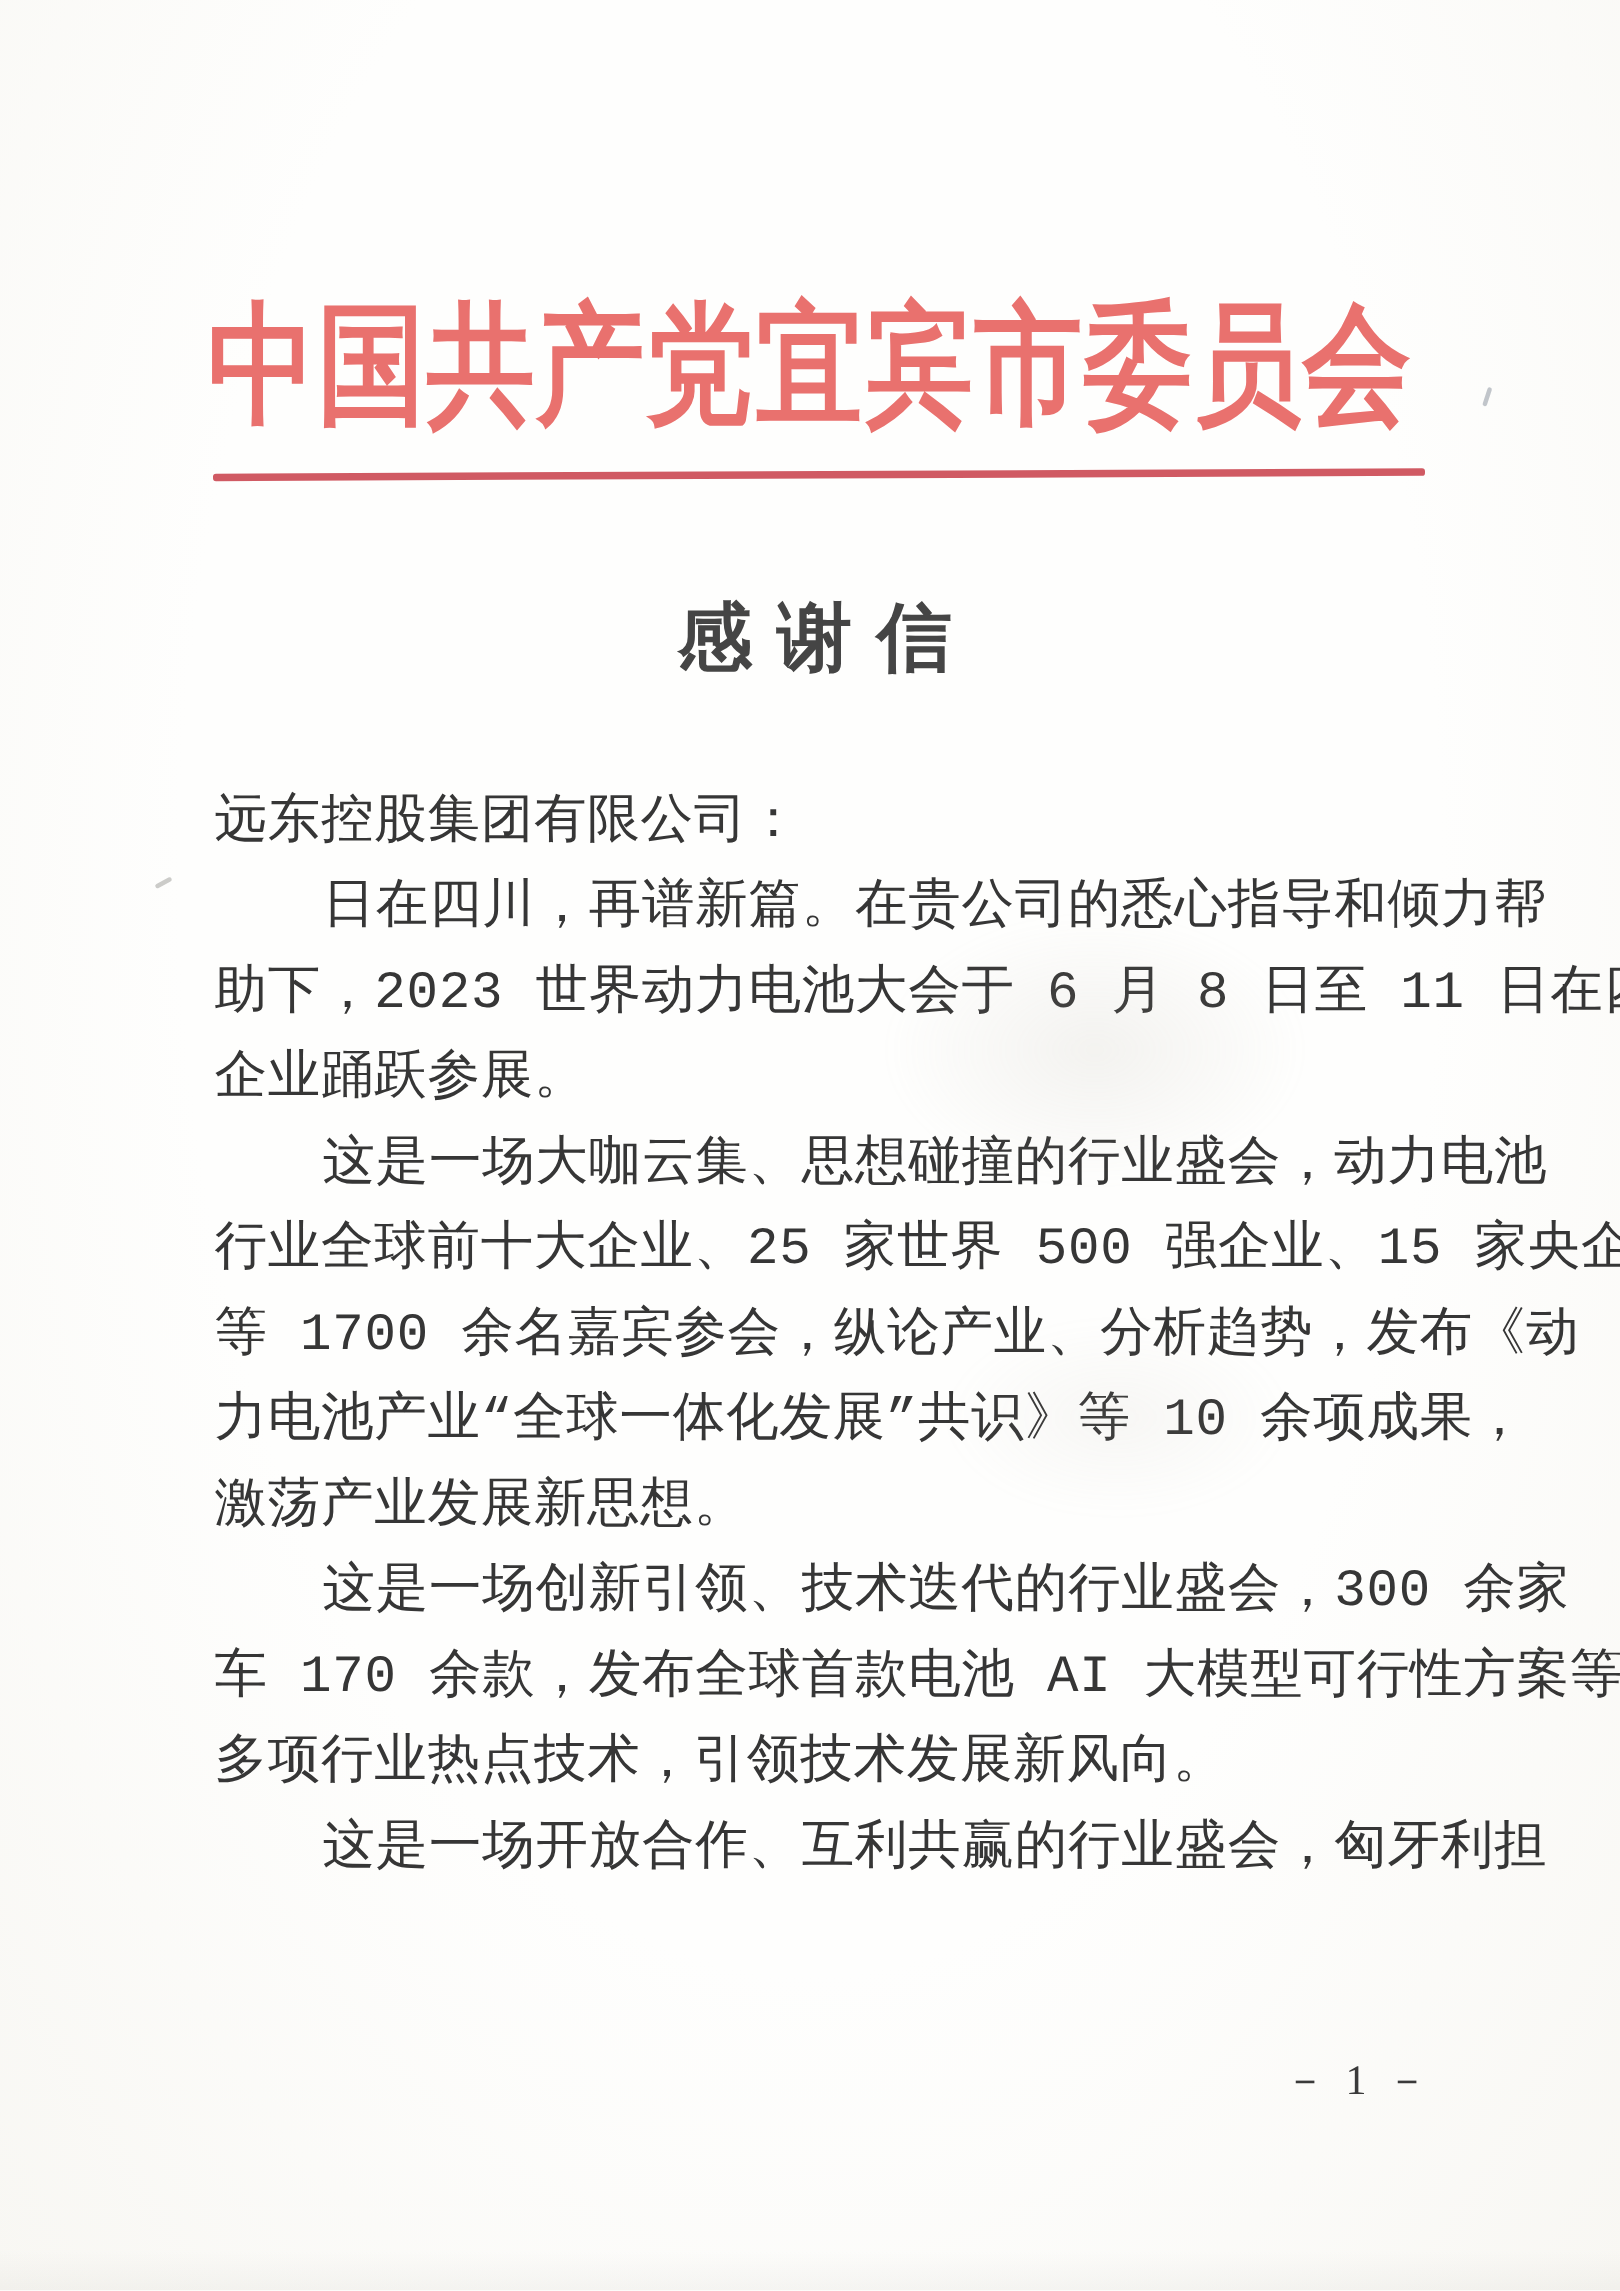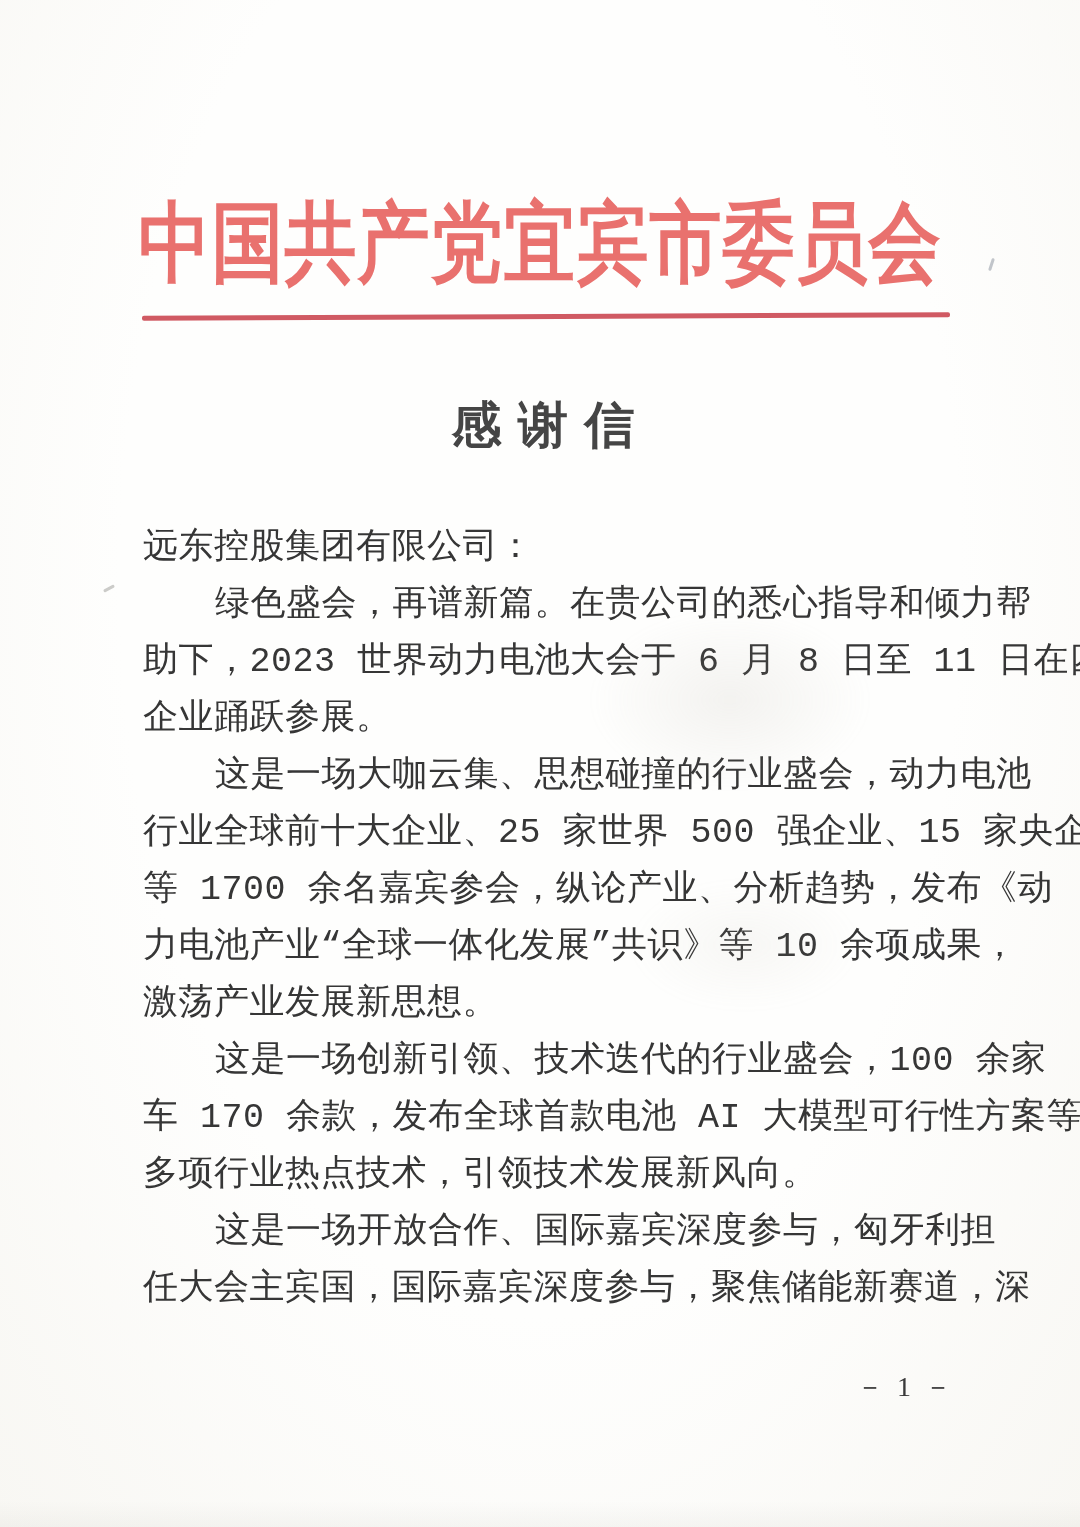--- a/index.html
+++ b/index.html
@@ -122,42 +122,41 @@
 
   <div class="letterhead-rule"></div>
 
   <div class="letter-title">感 谢 信</div>
 
   <div class="body-block">
 
     <div class="body-line">远东控股集团有限公司：</div>
 
     <div>
-      <div class="body-line first">绿色盛会，再谱新篇。在贵公司的悉心指导和倾力帮</div>
+      <div class="body-line first">日在四川，再谱新篇。在贵公司的悉心指导和倾力帮</div>
       <div class="body-line">助下，2023 世界动力电池大会于 6 月 8 日至 11 日在四川</div>
       <div class="body-line">企业踊跃参展。</div>
     </div>
 
     <div>
       <div class="body-line first">这是一场大咖云集、思想碰撞的行业盛会，动力电池</div>
       <div class="body-line">行业全球前十大企业、25 家世界 500 强企业、15 家央企</div>
       <div class="body-line">等 1700 余名嘉宾参会，纵论产业、分析趋势，发布《动</div>
       <div class="body-line">力电池产业“全球一体化发展”共识》等 10 余项成果，</div>
       <div class="body-line">激荡产业发展新思想。</div>
     </div>
 
     <div>
-      <div class="body-line first">这是一场创新引领、技术迭代的行业盛会，100 余家</div>
+      <div class="body-line first">这是一场创新引领、技术迭代的行业盛会，300 余家</div>
       <div class="body-line">车 170 余款，发布全球首款电池 AI 大模型可行性方案等</div>
       <div class="body-line">多项行业热点技术，引领技术发展新风向。</div>
     </div>
 
     <div>
-      <div class="body-line first">这是一场开放合作、国际嘉宾深度参与，匈牙利担</div>
-      <div class="body-line">任大会主宾国，国际嘉宾深度参与，聚焦储能新赛道，深</div>
+      <div class="body-line first">这是一场开放合作、互利共赢的行业盛会，匈牙利担</div>
     </div>
 
   </div>
 
   <div class="page-number">－ 1 －</div>
 
   <div class="artifact tick-1"></div>
   <div class="artifact tick-2"></div>
   <div class="artifact smudge-1"></div>
   <div class="artifact smudge-2"></div>

